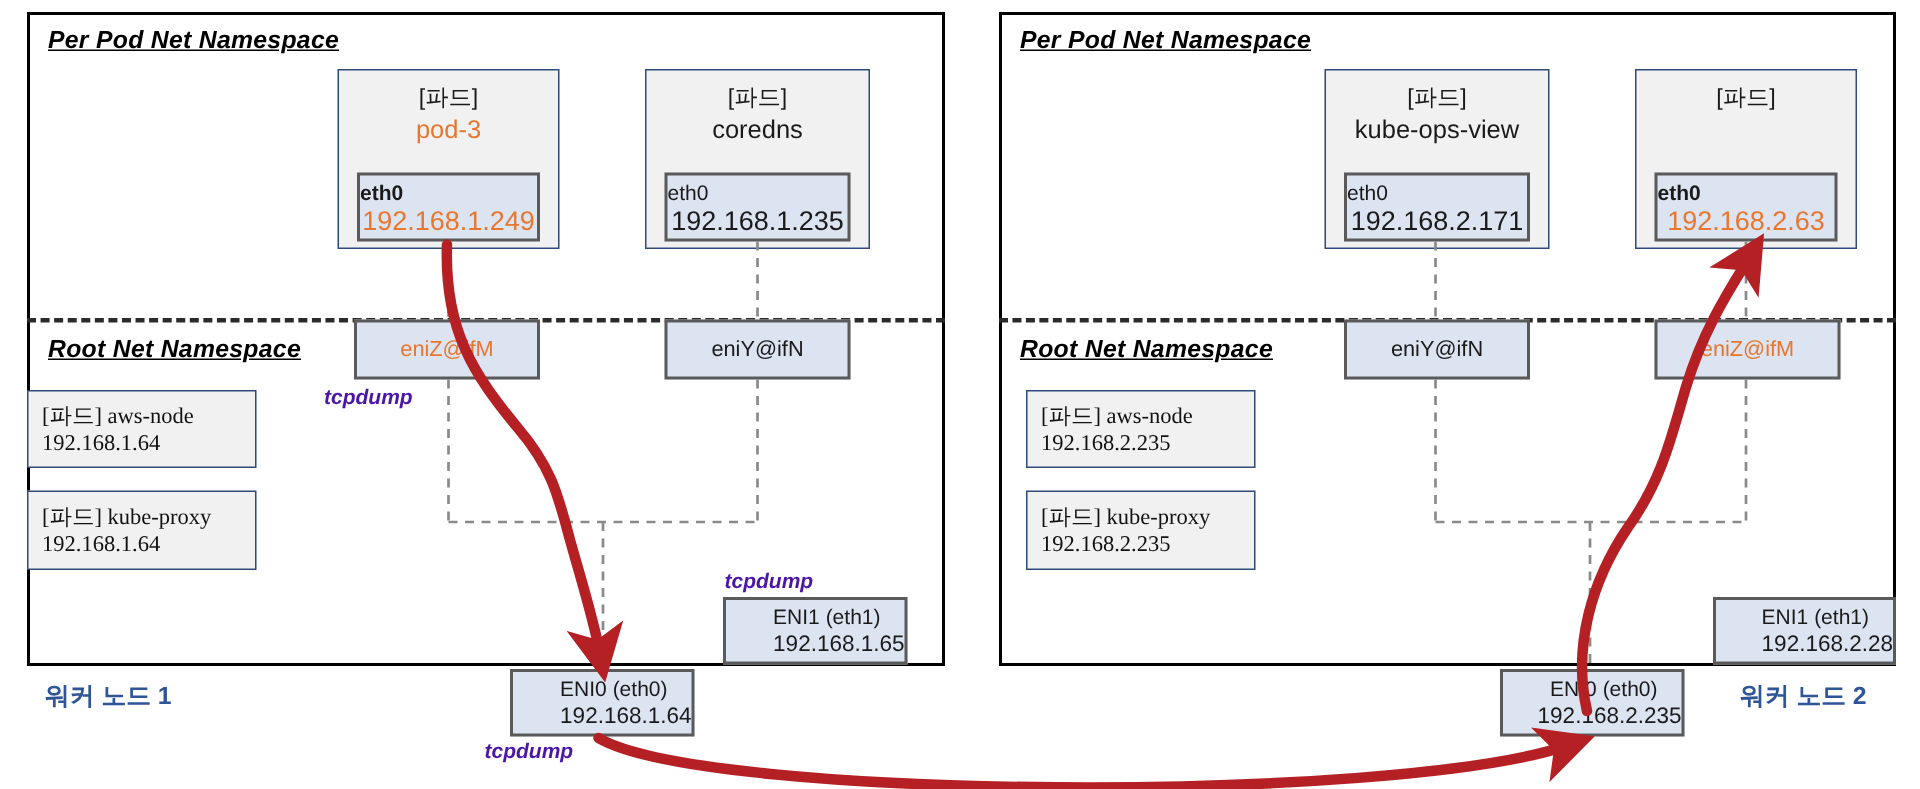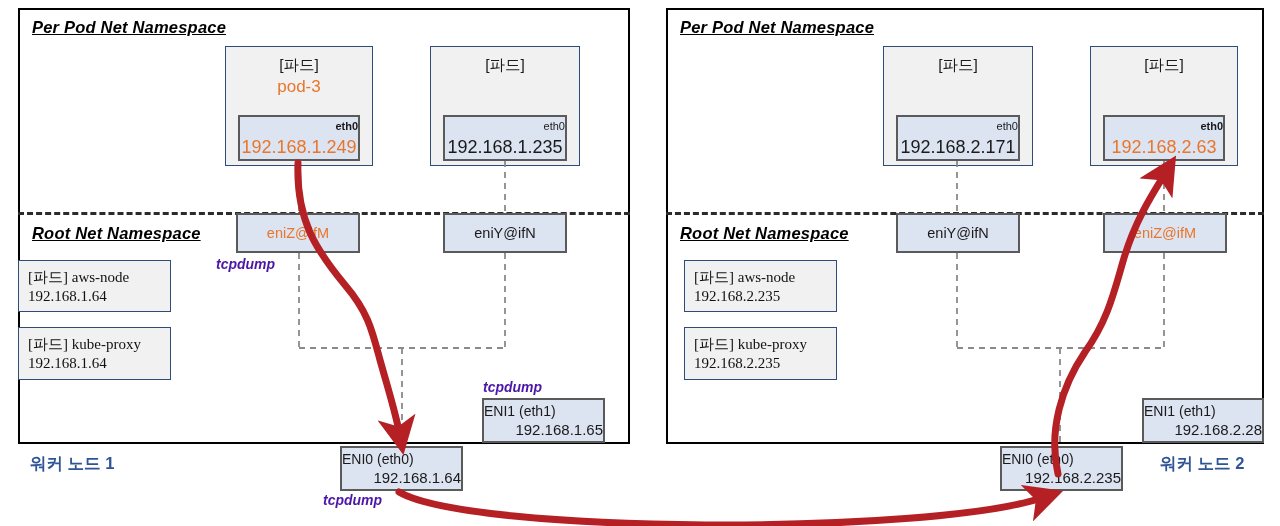--- a/index.html
+++ b/index.html
@@ -18,40 +18,40 @@
   .pod-box{position:absolute;background:#f1f1f1;border:1.6px solid #2e4b7a;
            box-sizing:border-box;}
   .pod-line1{position:absolute;left:0;right:0;top:8px;text-align:center;
              font-size:15.5px;color:#1a1a1a;white-space:nowrap;}
   .pod-line2{position:absolute;left:0;right:0;top:30px;text-align:center;
              font-size:17px;color:#1a1a1a;white-space:nowrap;}
   .pod-line2.hl{color:#e8762c;}
 
   .eth-box{position:absolute;background:#dce3f1;border:2.2px solid #5a5a5a;
            box-sizing:border-box;}
-  .eth-l1{position:absolute;left:0;right:0;top:3px;text-align:right;
-          font-size:11px;color:#1a1a1a;font-weight:bold;white-space:nowrap;}
+  .eth-l1{position:absolute;left:0;right:0;top:3px;text-align:left;
+          font-size:14px;color:#1a1a1a;font-weight:bold;white-space:nowrap;}
   .eth-l1.plain{font-weight:normal;}
   .eth-l2{position:absolute;left:0;right:0;top:20px;text-align:center;
           font-size:18px;color:#1a1a1a;white-space:nowrap;}
   .eth-l2.hl{color:#e8762c;}
 
   .eni-box{position:absolute;background:#dce3f1;border:2.2px solid #5a5a5a;
            box-sizing:border-box;display:flex;align-items:center;justify-content:center;}
   .eni-box span{font-size:14.5px;color:#1a1a1a;white-space:nowrap;}
   .eni-box.hl span{color:#e8762c;}
 
   .sys-box{position:absolute;background:#f1f1f1;border:1.8px solid #2e4b7a;
            box-sizing:border-box;font-family:"Liberation Serif",serif;}
   .sys-l1{position:absolute;left:9px;top:7px;font-size:15px;color:#111;white-space:nowrap;}
   .sys-l2{position:absolute;left:9px;top:27px;font-size:15px;color:#111;white-space:nowrap;}
 
   .if-box{position:absolute;background:#dce3f1;border:2.2px solid #5a5a5a;
           box-sizing:border-box;}
-  .if-l1{position:absolute;left:0;right:16px;top:3px;text-align:left;font-size:14px;
+  .if-l1{position:absolute;left:0;right:16px;top:3px;text-align:right;font-size:14px;
          color:#1a1a1a;white-space:nowrap;}
   .if-l2{position:absolute;left:0;right:0;top:21px;text-align:right;font-size:15px;
          color:#1a1a1a;white-space:nowrap;}
 
   .tcpdump{position:absolute;font-style:italic;font-weight:bold;color:#4b16a8;
            font-size:14px;white-space:nowrap;}
 
   .worker-label{position:absolute;font-weight:bold;color:#2f5597;font-size:16.5px;
                 white-space:nowrap;}
 
@@ -75,20 +75,21 @@
     <div class="pod-line1">[파드]</div>
     <div class="pod-line2 hl">pod-3</div>
   </div>
   <div class="eth-box" style="left:238px;top:115px;width:122px;height:46px;">
     <div class="eth-l1">eth0</div>
     <div class="eth-l2 hl">192.168.1.249</div>
   </div>
 
   <div class="pod-box" style="left:430px;top:46px;width:150px;height:120px;">
     <div class="pod-line1">[파드]</div>
+    <div class="pod-line2">coredns</div>
   </div>
   <div class="eth-box" style="left:443px;top:115px;width:124px;height:46px;">
     <div class="eth-l1 plain">eth0</div>
     <div class="eth-l2">192.168.1.235</div>
   </div>
 
   <div class="eni-box hl" style="left:236px;top:213px;width:124px;height:40px;">
     <span>eniZ@ifM</span>
   </div>
   <div class="eni-box" style="left:443px;top:213px;width:124px;height:40px;">
@@ -123,20 +124,21 @@
   <div class="node-frame" style="left:666px;top:8px;width:598px;height:436px;"></div>
 
   <div class="ns-title" style="left:680px;top:18px;">Per Pod  Net Namespace</div>
 
   <div class="dashed-sep" style="left:666px;top:212px;width:598px;"></div>
 
   <div class="ns-title" style="left:680px;top:224px;">Root Net Namespace</div>
 
   <div class="pod-box" style="left:883px;top:46px;width:150px;height:120px;">
     <div class="pod-line1">[파드]</div>
+    <div class="pod-line2">kube-ops-view</div>
   </div>
   <div class="eth-box" style="left:896px;top:115px;width:124px;height:46px;">
     <div class="eth-l1 plain">eth0</div>
     <div class="eth-l2">192.168.2.171</div>
   </div>
 
   <div class="pod-box" style="left:1090px;top:46px;width:148px;height:120px;">
     <div class="pod-line1">[파드]</div>
   </div>
   <div class="eth-box" style="left:1103px;top:115px;width:122px;height:46px;">

